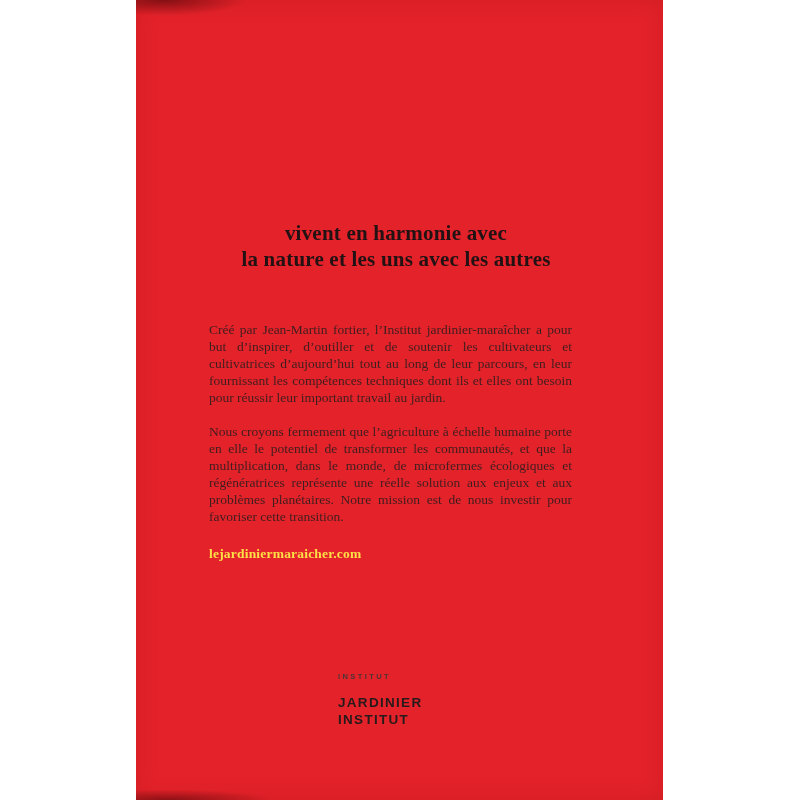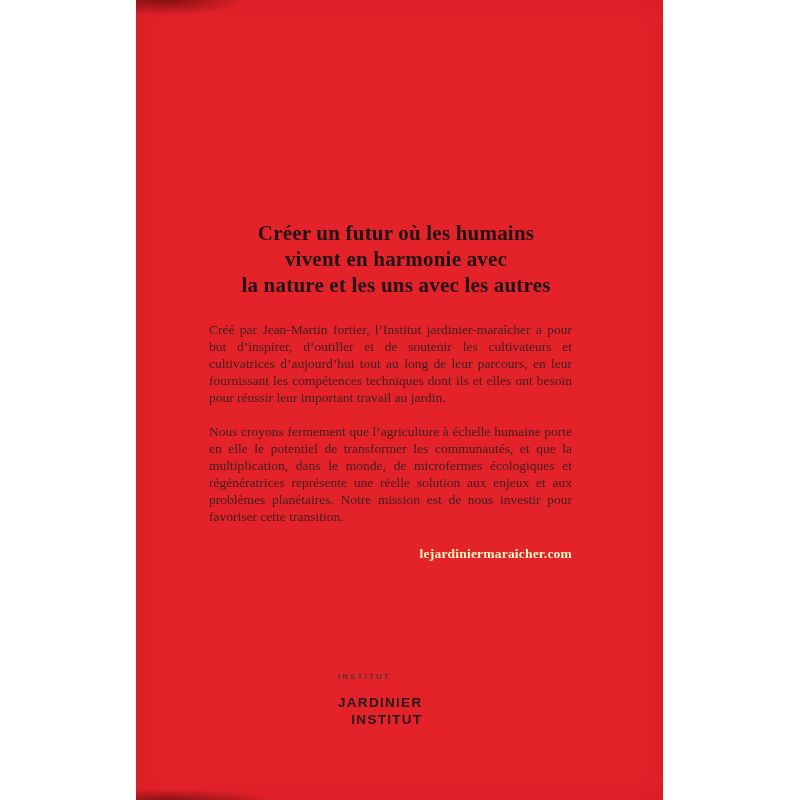--- a/index.html
+++ b/index.html
@@ -63,22 +63,22 @@
     font-size: 13.5px;
     line-height: 17px;
     text-align: justify;
   }
   .para {
     margin: 4px 0 17px 0;
   }
   .website {
     margin: 20px 0 0 0;
     font-weight: bold;
-    color: #fef9c3;
-    text-align: right;
+    color: #fde047;
+    text-align: left;
     letter-spacing: 0.2px;
   }
   .logo {
     position: absolute;
     left: 202px;
     top: 672px;
     font-family: "Liberation Sans", sans-serif;
     color: #271a1b;
   }
   .logo-top {
@@ -86,33 +86,31 @@
     font-weight: bold;
     letter-spacing: 2.4px;
     color: #4a3536;
     margin-bottom: 13px;
   }
   .logo-main {
     font-size: 13.5px;
     font-weight: bold;
     letter-spacing: 1.3px;
     line-height: 17px;
-    text-align: right;
   }
 </style>
 </head>
 <body>
 
 <div class="stage">
   <div class="cover">
     <div class="shadow-tl"></div>
     <div class="shadow-bl"></div>
 
     <div class="headline">
-      <div>Créer un futur où les humains</div>
       <div>vivent en harmonie avec</div>
       <div>la nature et les uns avec les autres</div>
     </div>
 
     <div class="bodycopy">
       <p class="para">Créé par Jean-Martin fortier, l’Institut jardinier-maraîcher a pour but d’inspirer, d’outiller et de soutenir les cultivateurs et cultivatrices d’aujourd’hui tout au long de leur parcours, en leur fournissant les compétences techniques dont ils et elles ont besoin pour réussir leur important travail au jardin.</p>
       <p class="para">Nous croyons fermement que l’agriculture à échelle humaine porte en elle le potentiel de transformer les communautés, et que la multiplication, dans le monde, de microfermes écologiques et régénératrices représente une réelle solution aux enjeux et aux problèmes planétaires. Notre mission est de nous investir pour favoriser cette transition.</p>
       <p class="website">lejardiniermaraicher.com</p>
     </div>
 

